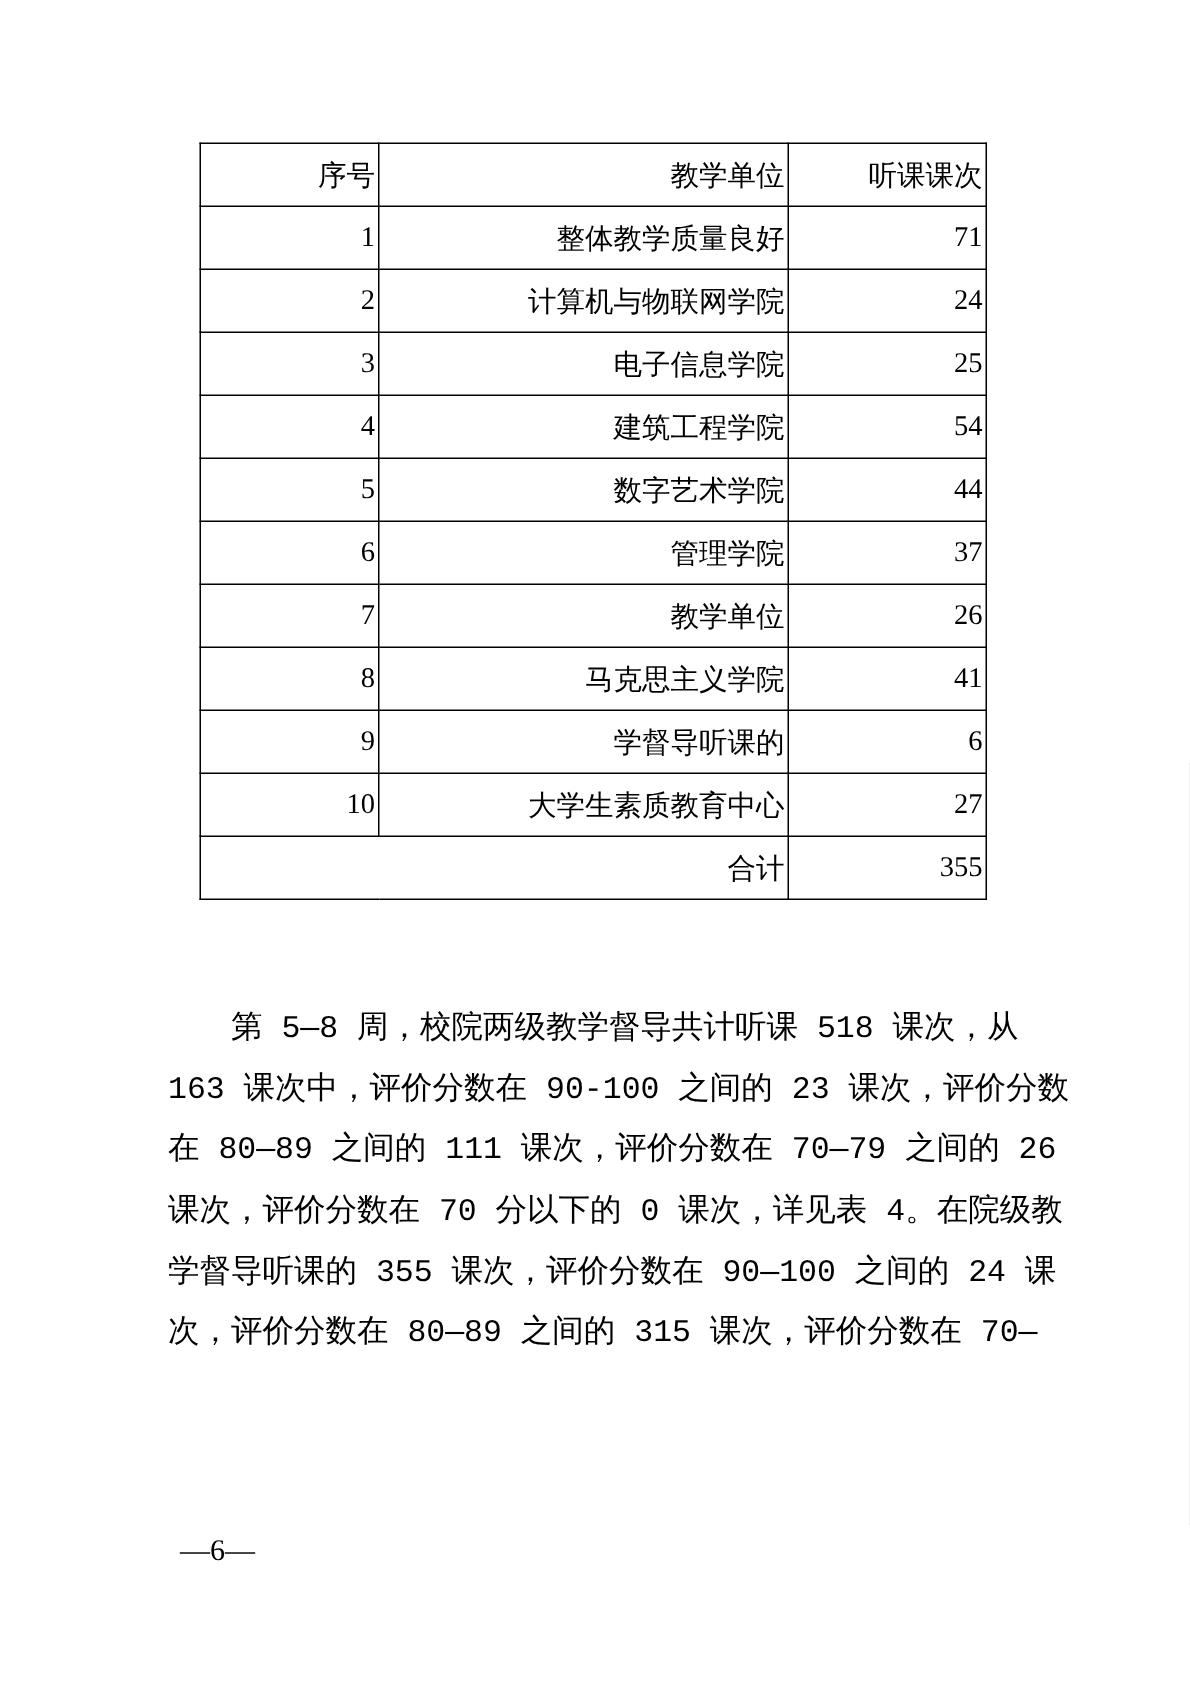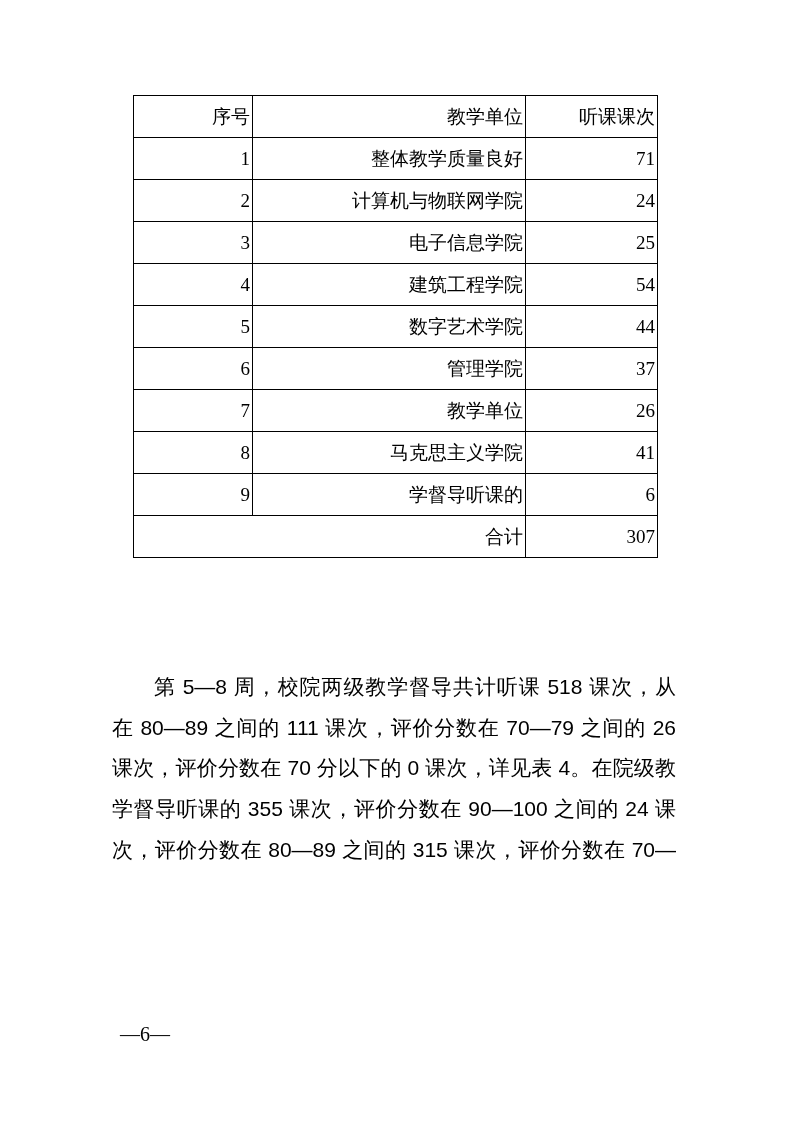--- a/index.html
+++ b/index.html
@@ -54,21 +54,21 @@
     line-height: 28px;
     white-space: nowrap;
   }
 
   
   .body-text {
     position: absolute;
     left: 112px;
     top: 667px;
     width: 564px;
-    font-family: Liberation Sans, sans-serif;
+    font-family: Liberation Mono, monospace;
     font-size: 21px;
   }
   .body-line {
     height: 40.7px;
     line-height: 40.7px;
     white-space: nowrap;
     text-align: justify;
     text-align-last: justify;
   }
   .body-line.indented { padding-left: 42px; }
@@ -139,29 +139,35 @@
         <td class="num">8</td>
         <td>马克思主义学院</td>
         <td class="num">41</td>
       </tr>
       <tr>
         <td class="num">9</td>
         <td>学督导听课的</td>
         <td class="num">6</td>
       </tr>
       <tr>
+        <td class="num">10</td>
+        <td>大学生素质教育中心</td>
+        <td class="num">27</td>
+      </tr>
+      <tr>
         <td colspan="2">合计</td>
-        <td class="num">307</td>
+        <td class="num">355</td>
       </tr>
     </tbody>
   </table>
 
 
   <div class="body-text">
     <div class="body-line indented">第 5—8 周，校院两级教学督导共计听课 518 课次，从</div>
+    <div class="body-line">163 课次中，评价分数在 90-100 之间的 23 课次，评价分数</div>
     <div class="body-line">在 80—89 之间的 111 课次，评价分数在 70—79 之间的 26</div>
     <div class="body-line">课次，评价分数在 70 分以下的 0 课次，详见表 4。在院级教</div>
     <div class="body-line">学督导听课的 355 课次，评价分数在 90—100 之间的 24 课</div>
     <div class="body-line">次，评价分数在 80—89 之间的 315 课次，评价分数在 70—</div>
   </div>
 
   <div class="page-footer">—6—</div>
 
 </div>
 

